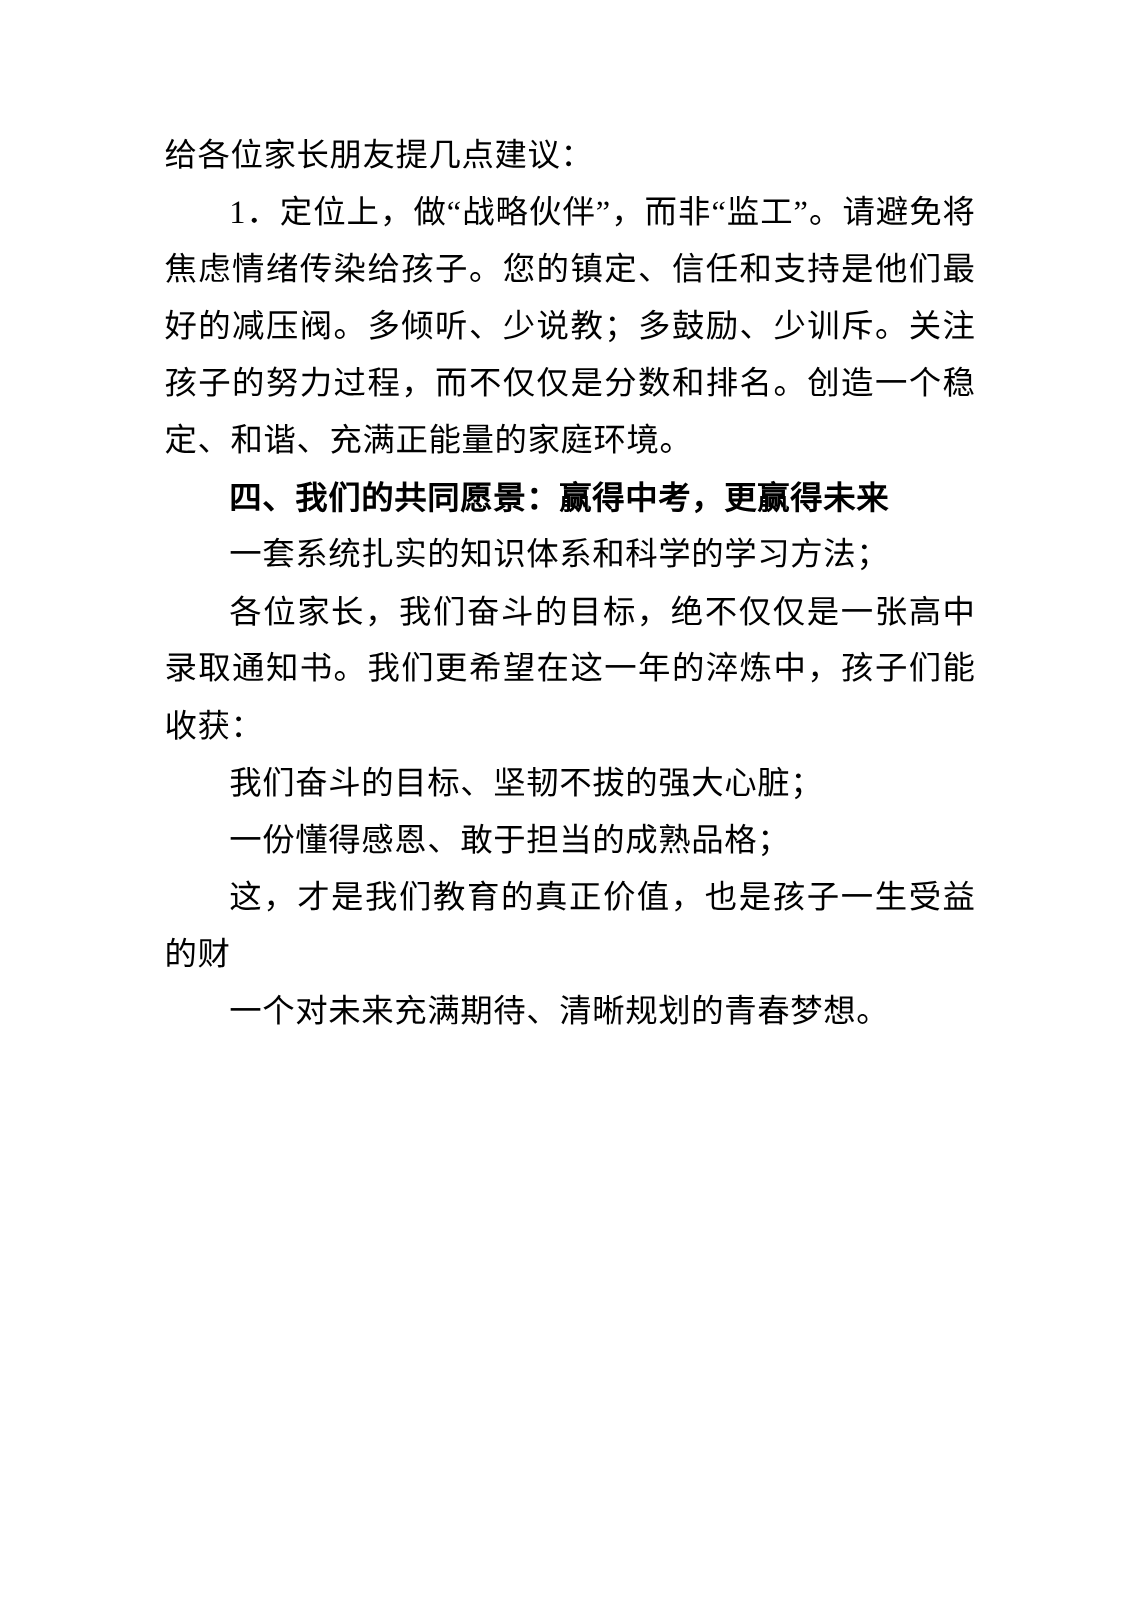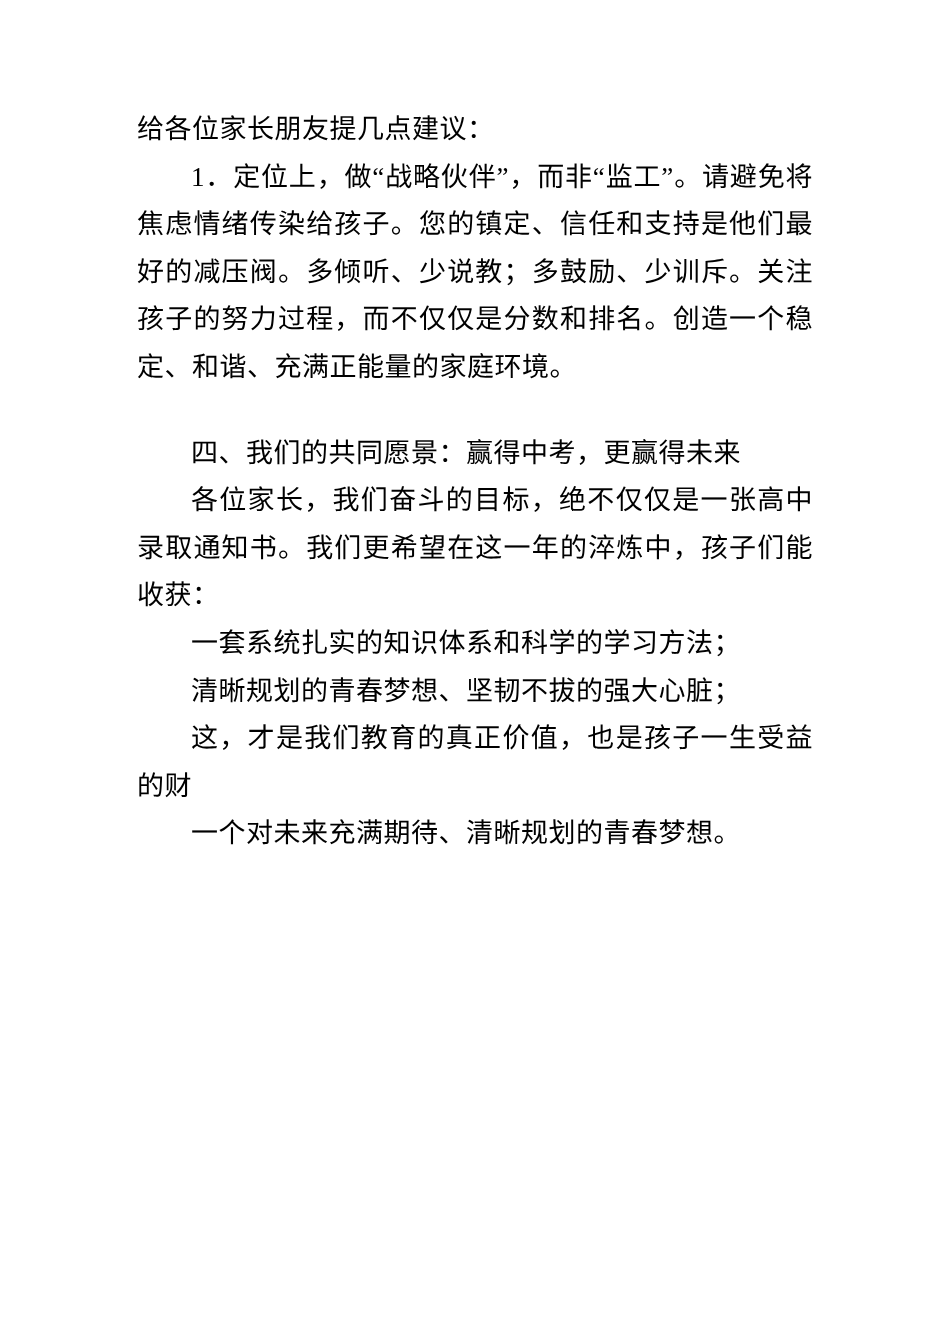--- a/index.html
+++ b/index.html
@@ -34,44 +34,44 @@
     word-break: break-all;
   }
   p.para.no-indent {
     text-indent: 0;
   }
   .run-bold {
     font-weight: normal;
   }
   p.para.section-heading {
     font-family: "Liberation Sans", sans-serif;
-    font-weight: normal;
+    font-weight: bold;
     letter-spacing: 0.5px;
-    margin-top: 38px;
   }
 </style>
 </head>
 <body>
 
 <div class="page">
   <div class="doc-body">
 
     <p class="para no-indent"><span>给各位家长朋友提几点建议：</span></p>
 
     <p class="para"><span class="run-bold">1．定位上，做“战略伙伴”，而非“监工”。</span><span>请避免将焦虑情绪传染给孩子。您的镇定、信任和支持是他们最好的减压阀。多倾听、少说教；多鼓励、少训斥。关注孩子的努力过程，而不仅仅是分数和排名。创造一个稳定、和谐、充满正能量的家庭环境。</span></p>
 
 
 
     <p class="para section-heading"><span>四、我们的共同愿景：赢得中考，更赢得未来</span></p>
 
+    <p class="para"><span>一套系统扎实的知识体系和科学的学习方法；</span></p>
+
     <p class="para"><span>各位家长，我们奋斗的目标，绝不仅仅是一张高中录取通知书。我们更希望在这一年的淬炼中，孩子们能收获：</span></p>
 
-    <p class="para"><span>一套系统扎实的知识体系和科学的学习方法；</span></p>
+    <p class="para"><span>我们奋斗的目标、坚韧不拔的强大心脏；</span></p>
 
-    <p class="para"><span>清晰规划的青春梦想、坚韧不拔的强大心脏；</span></p>
-
+    <p class="para"><span>一份懂得感恩、敢于担当的成熟品格；</span></p>
 
     <p class="para"><span>这，才是我们教育的真正价值，也是孩子一生受益的财</span></p>
 
     <p class="para"><span>一个对未来充满期待、清晰规划的青春梦想。</span></p>
 
   </div>
 </div>
 
 </body></html>

